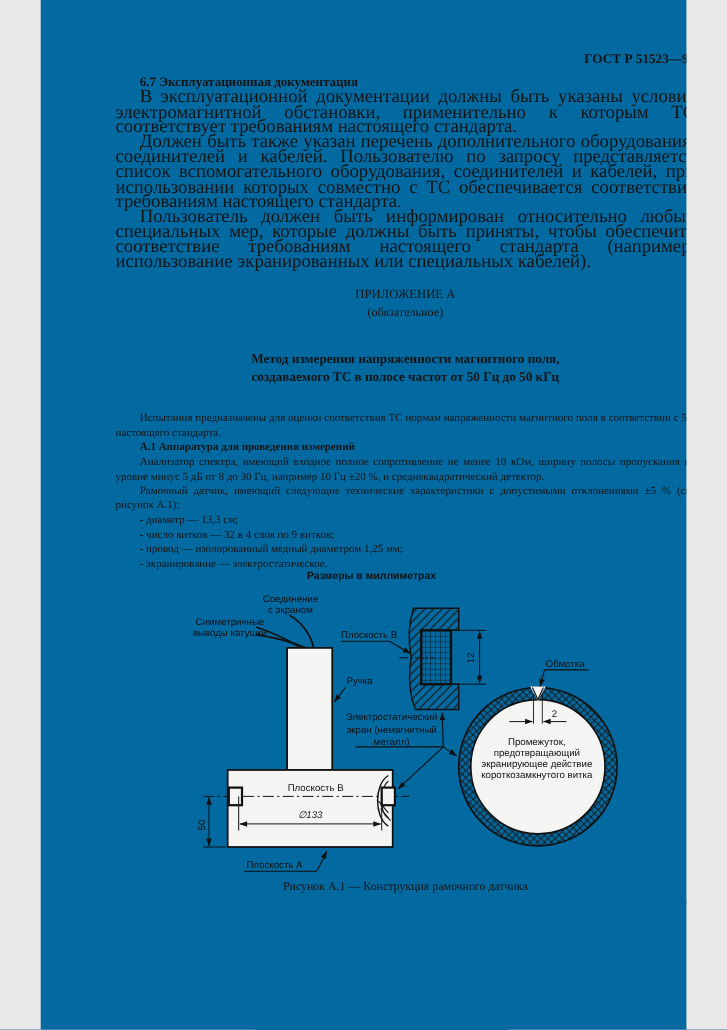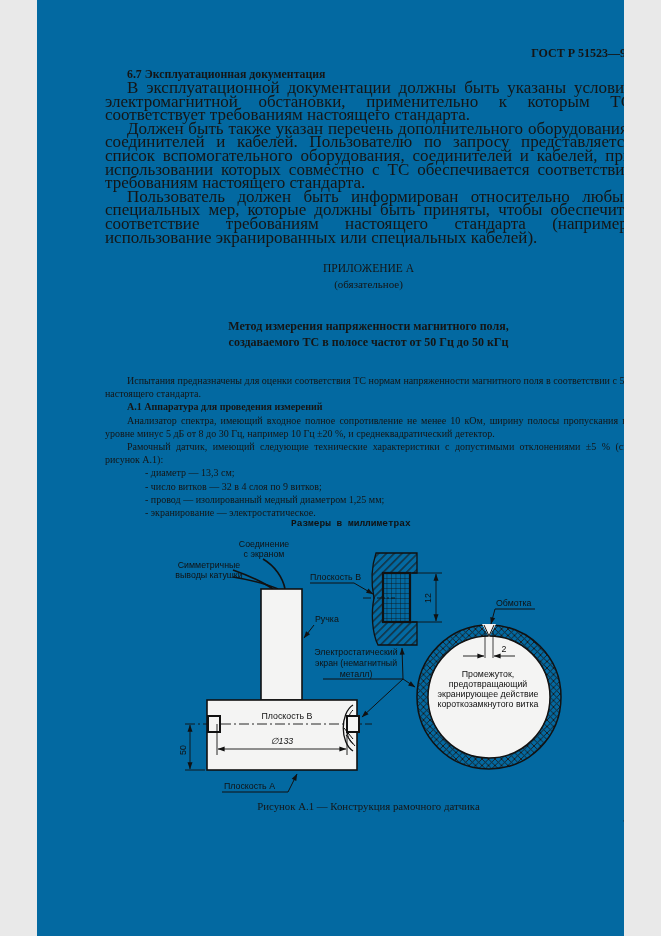--- a/index.html
+++ b/index.html
@@ -13,24 +13,24 @@
        font-weight:bold;font-size:12px;}
   .sec-h{position:absolute;top:67px;left:90px;font-weight:bold;font-size:11.8px;}
   .flow{position:absolute;left:68px;width:527px;}
   .flow p{margin:0;text-align:justify;text-indent:22px;}
   .b1{top:81px;font-size:17px;line-height:13.6px;}
   .apx-label{position:absolute;top:262px;left:68px;width:527px;text-align:center;font-size:11.5px;}
   .apx-sub{position:absolute;top:278px;left:68px;width:527px;text-align:center;font-size:11px;}
   .apx-title{position:absolute;top:319px;left:68px;width:527px;text-align:center;
              font-weight:bold;font-size:12px;line-height:15.5px;}
   .b2{top:374px;font-size:10px;line-height:13.2px;}
-  .b2 p.lst{text-indent:0;margin-left:40px;text-align:left;}
+  .b2 p.lst{text-indent:0;margin-left:22px;text-align:left;}
   .bold{font-weight:bold;}
   .dims-note{position:absolute;left:242px;top:518px;
-             font-family:Liberation Mono, monospace;font-weight:bold;font-size:9.5px;color:#111;margin-left:12px;}
+             font-family:Liberation Sans, sans-serif;font-weight:bold;font-size:9.5px;color:#111;}
   .fig{position:absolute;left:120px;top:538px;}
   .fig text{font-family:"Liberation Sans",sans-serif;font-size:8.8px;fill:#111;}
   .caption{position:absolute;top:800px;left:68px;width:527px;text-align:center;font-size:10.8px;}
   .pagenum{position:absolute;left:586px;top:818px;font-size:10.5px;}
 </style>
 </head>
 <body>
 
 <div class="page">
 

